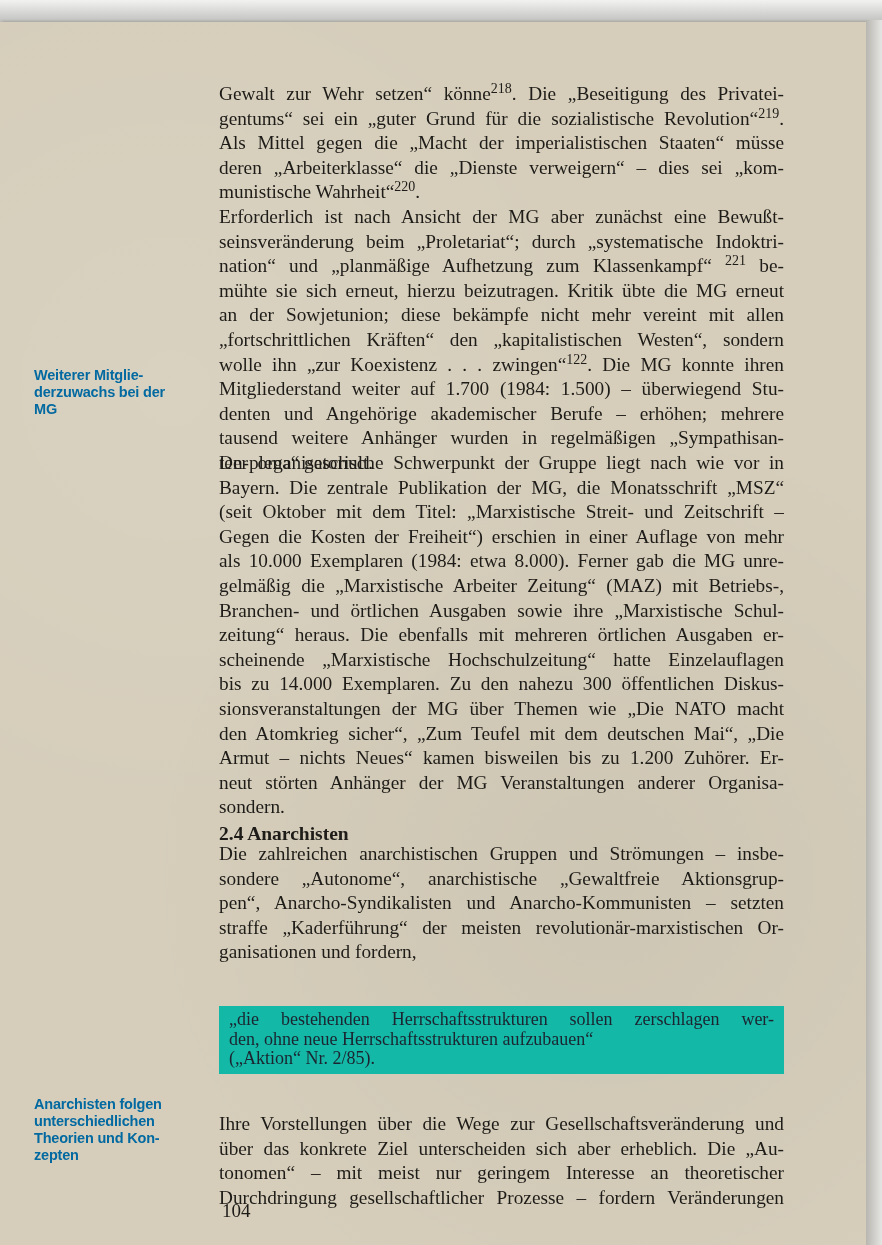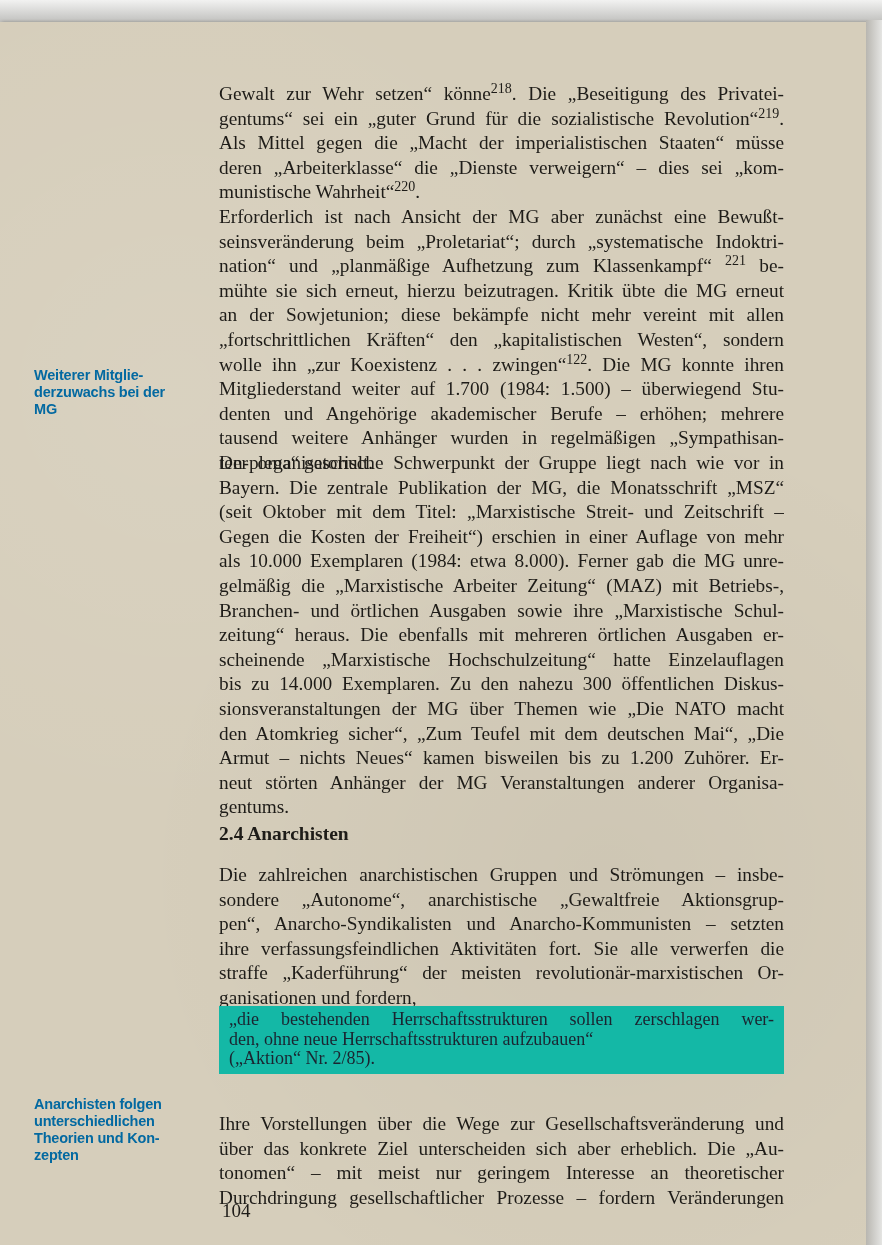--- a/index.html
+++ b/index.html
@@ -106,30 +106,29 @@
   <span class="line">als 10.000 Exemplaren (1984: etwa 8.000). Ferner gab die MG unre-</span>
   <span class="line">gelmäßig die „Marxistische Arbeiter Zeitung“ (MAZ) mit Betriebs-,</span>
   <span class="line">Branchen- und örtlichen Ausgaben sowie ihre „Marxistische Schul-</span>
   <span class="line">zeitung“ heraus. Die ebenfalls mit mehreren örtlichen Ausgaben er-</span>
   <span class="line">scheinende „Marxistische Hochschulzeitung“ hatte Einzelauflagen</span>
   <span class="line">bis zu 14.000 Exemplaren. Zu den nahezu 300 öffentlichen Diskus-</span>
   <span class="line">sionsveranstaltungen der MG über Themen wie „Die NATO macht</span>
   <span class="line">den Atomkrieg sicher“, „Zum Teufel mit dem deutschen Mai“, „Die</span>
   <span class="line">Armut – nichts Neues“ kamen bisweilen bis zu 1.200 Zuhörer. Er-</span>
   <span class="line">neut störten Anhänger der MG Veranstaltungen anderer Organisa-</span>
-  <span class="line last">gentums.</span>
+  <span class="line last">sondern.</span>
 </div>
 
 <div class="heading">2.4 Anarchisten</div>
 
-<div class="body-text" style="top:863px;">
+<div class="body-text" style="top:842px;">
   <span class="line">Die zahlreichen anarchistischen Gruppen und Strömungen – insbe-</span>
   <span class="line">sondere „Autonome“, anarchistische „Gewaltfreie Aktionsgrup-</span>
   <span class="line">pen“, Anarcho-Syndikalisten und Anarcho-Kommunisten – setzten</span>
-  <span class="line">ihre verfassungsfeindlichen Aktivitäten fort. Sie alle verwerfen die</span>
   <span class="line">straffe „Kaderführung“ der meisten revolutionär-marxistischen Or-</span>
   <span class="line last">ganisationen und fordern,</span>
 </div>
 
 <div class="quote-box">
   <span class="line">„die bestehenden Herrschaftsstrukturen sollen zerschlagen wer-</span>
   <span class="line last">den, ohne neue Herrschaftsstrukturen aufzubauen“</span>
   <span class="line last">(„Aktion“ Nr. 2/85).</span>
 </div>
 

